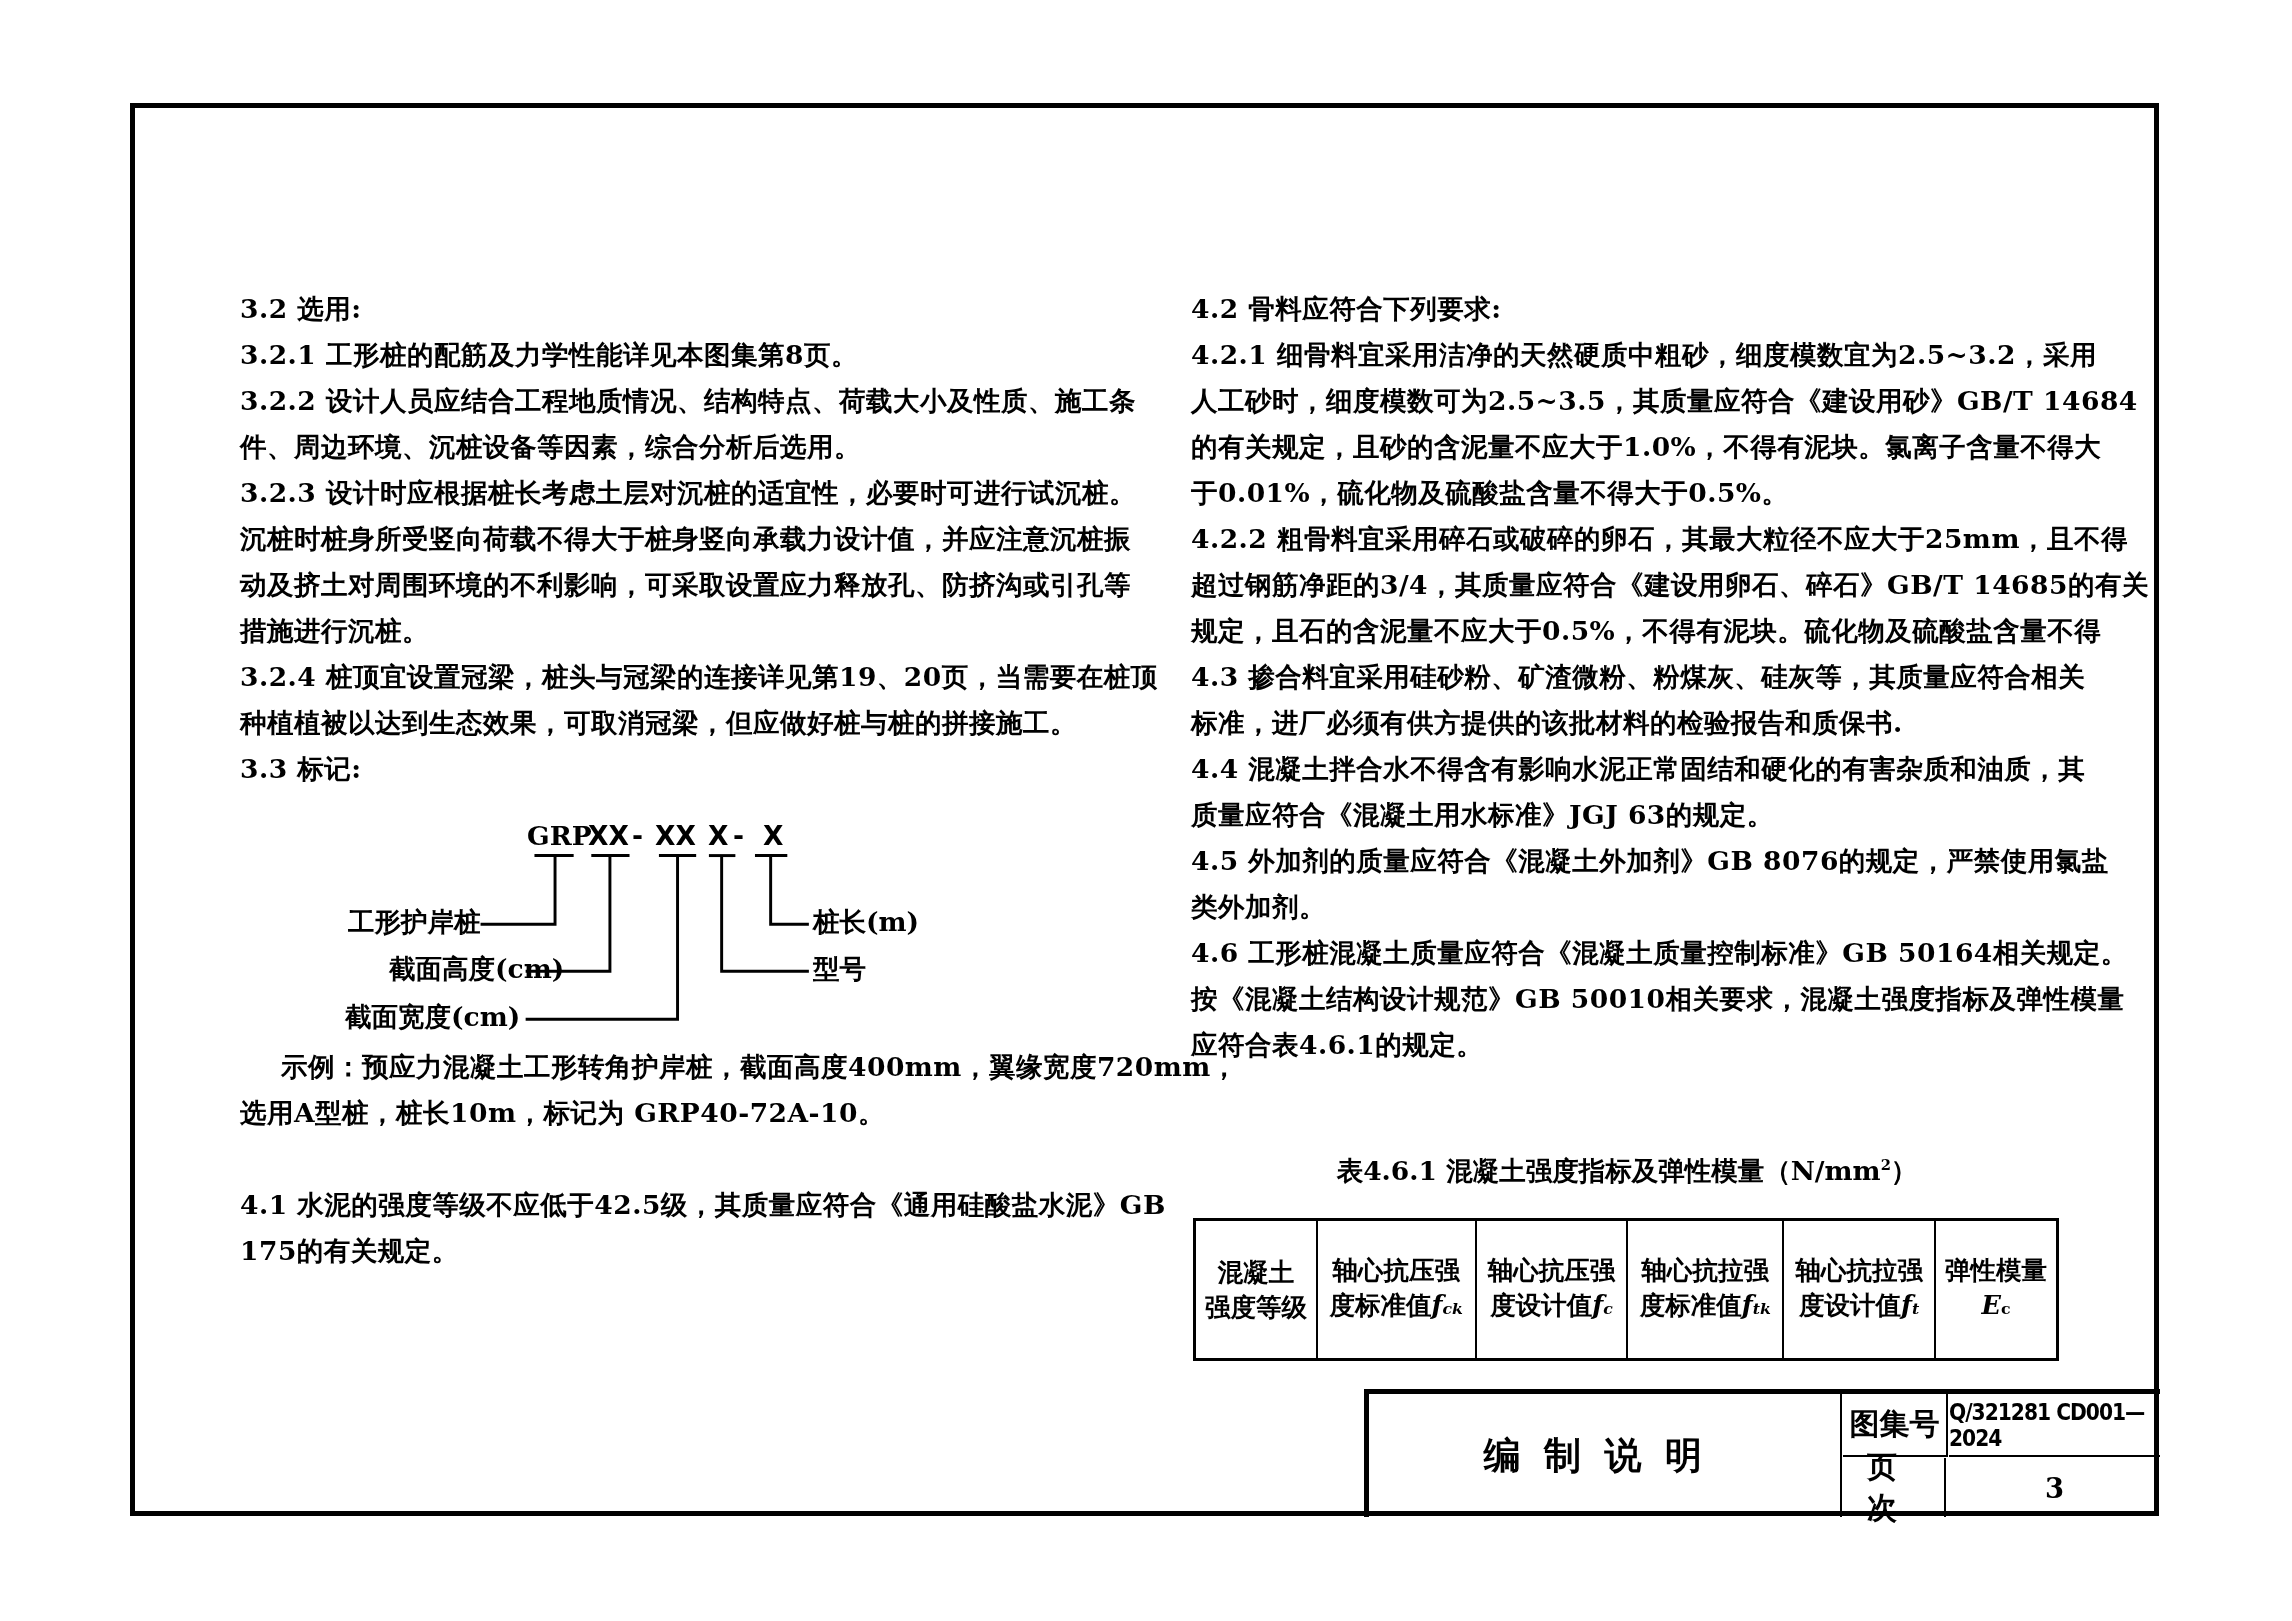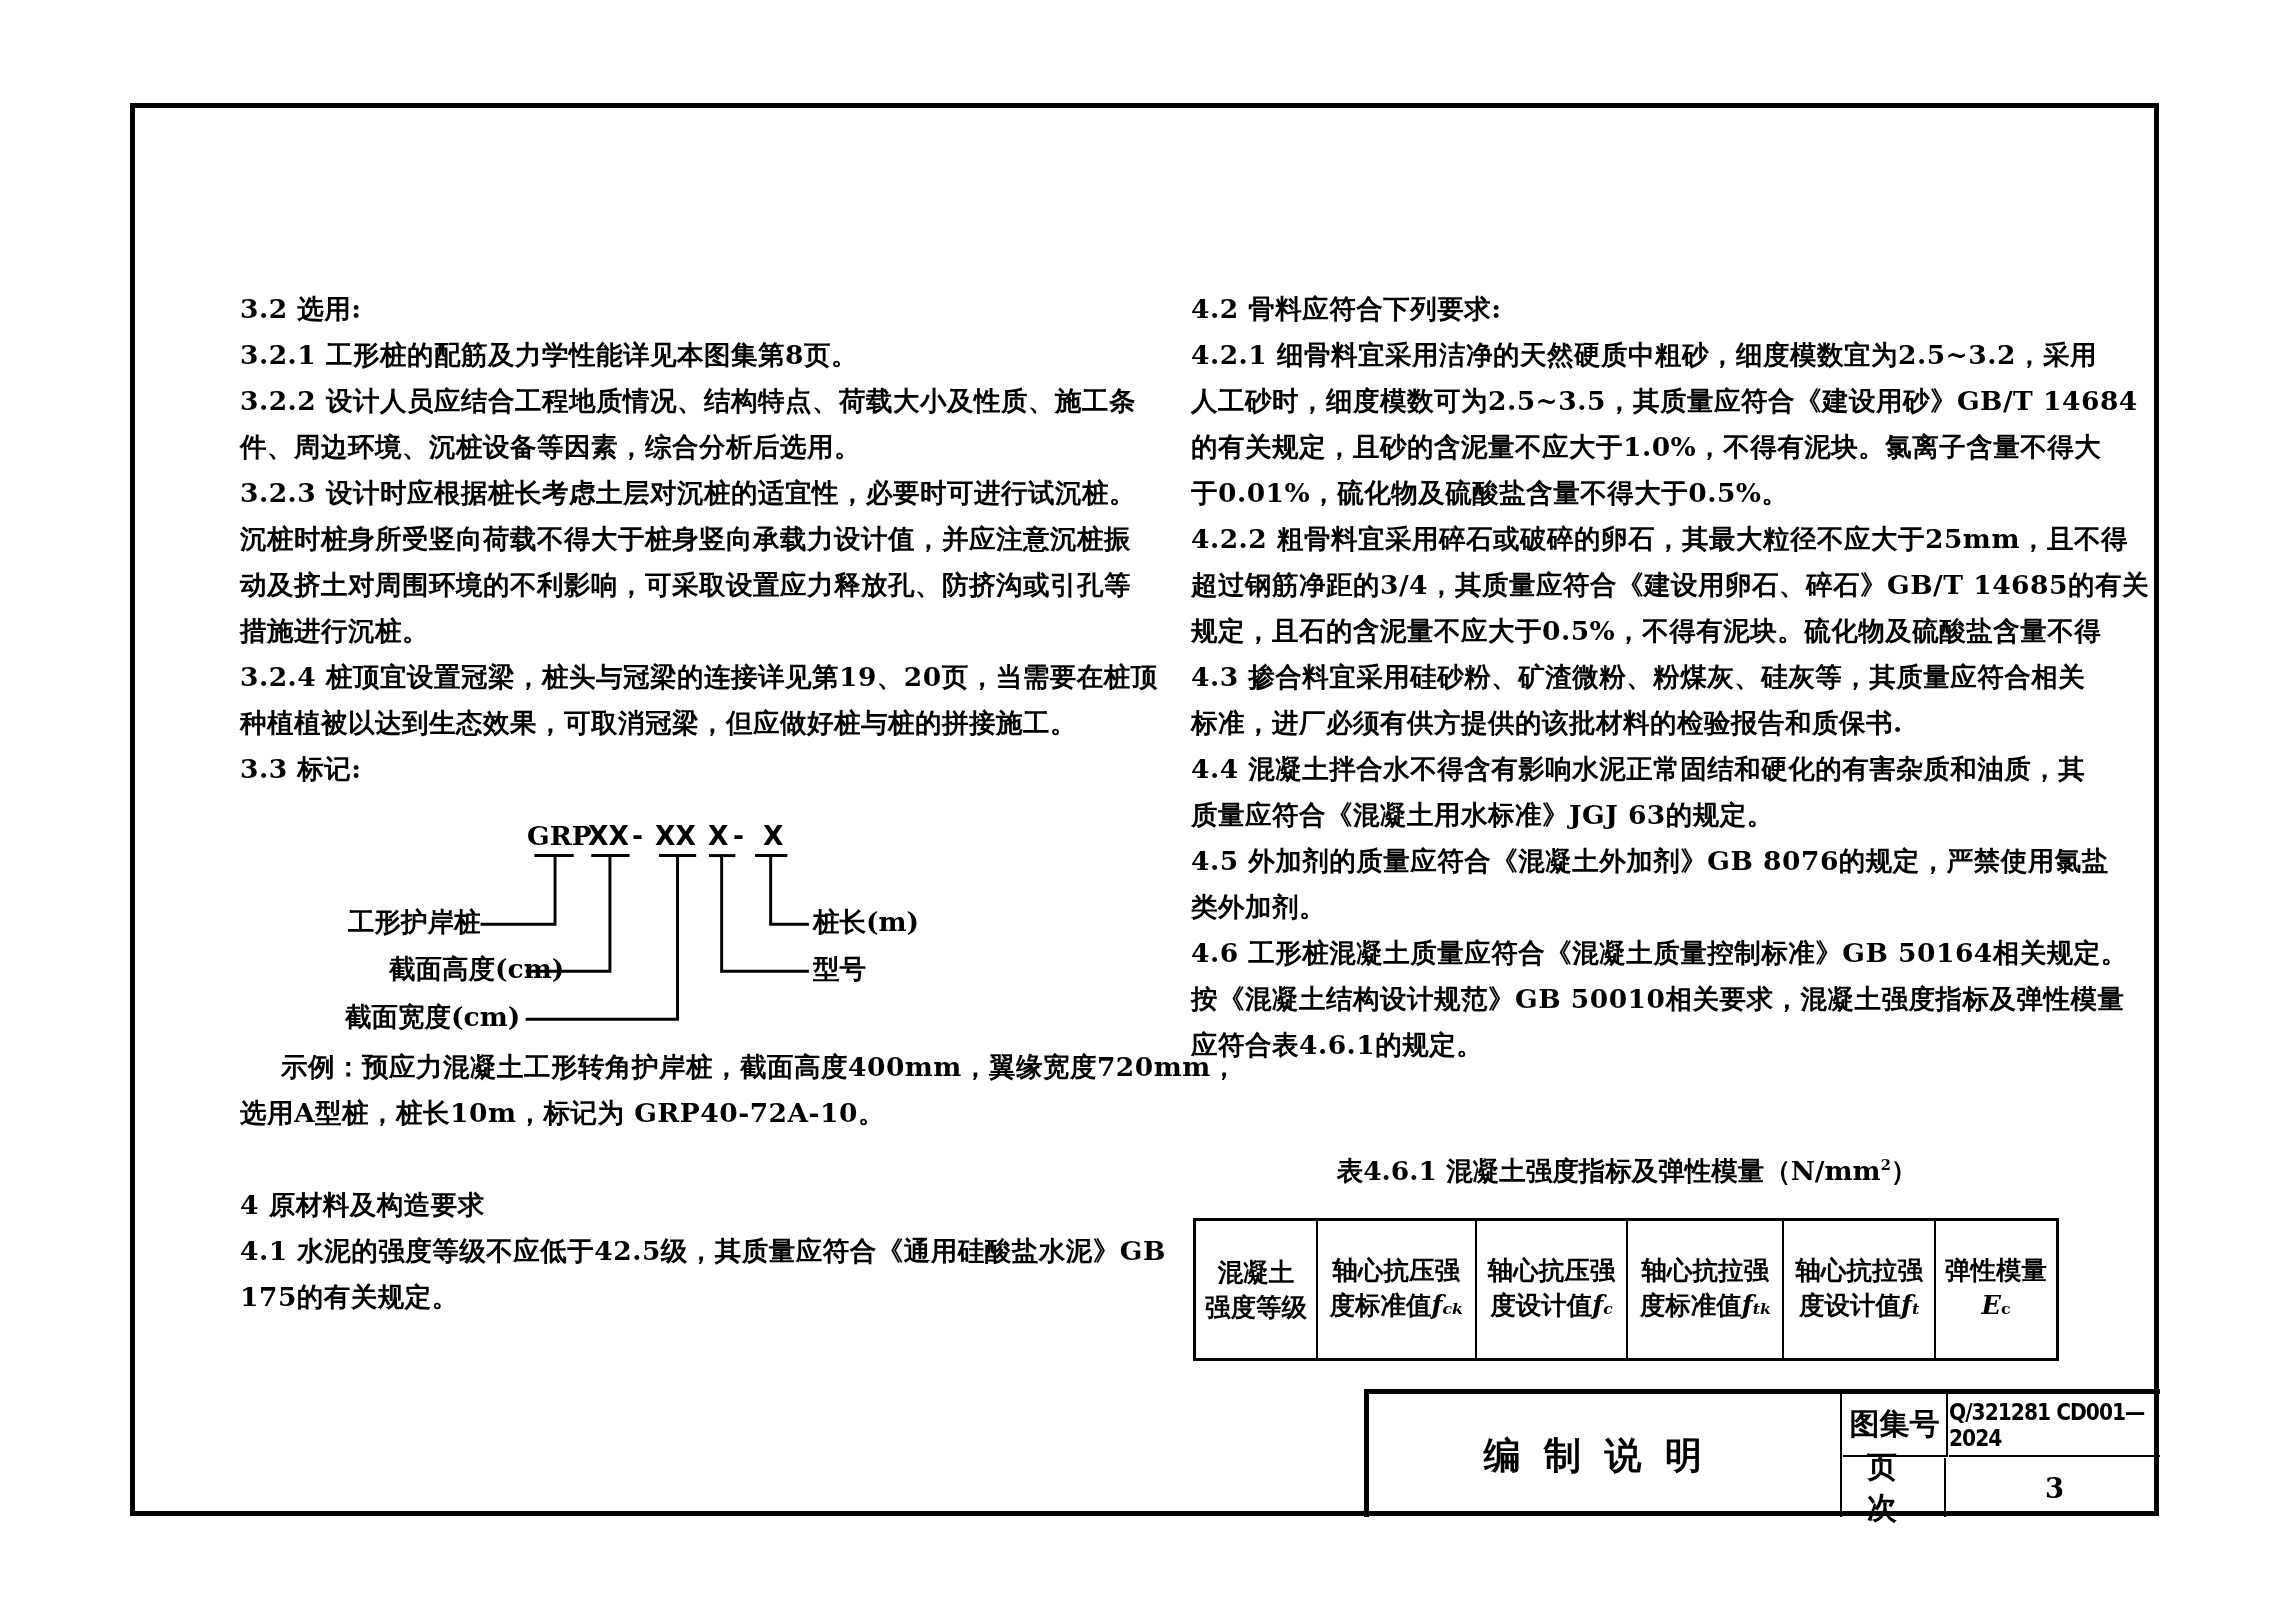--- a/index.html
+++ b/index.html
@@ -96,21 +96,20 @@
   <span class="dlabel" style="left:345px;top:954px;margin-left:44px;">截面高度(cm)</span>
   <span class="dlabel" style="left:345px;top:1002px;">截面宽度(cm)</span>
   <span class="dlabel" style="left:813px;top:907px;">桩长(m)</span>
   <span class="dlabel" style="left:813px;top:954px;">型号</span>
 </div>
 
 <div class="col left" style="top:1044px;">
   <p class="indent">示例：预应力混凝土工形转角护岸桩，截面高度400mm，翼缘宽度720mm，</p>
   <p>选用A型桩，桩长10m，标记为 GRP40-72A-10。</p>
   <div class="gap"></div>
-  <p>4 原材料及构造要求</p>
   <p>4.1 水泥的强度等级不应低于42.5级，其质量应符合《通用硅酸盐水泥》GB</p>
   <p>175的有关规定。</p>
 </div>
 
 <div class="col right">
   <p>4.2 骨料应符合下列要求:</p>
   <p>4.2.1 细骨料宜采用洁净的天然硬质中粗砂，细度模数宜为2.5~3.2，采用</p>
   <p>人工砂时，细度模数可为2.5~3.5，其质量应符合《建设用砂》GB/T 14684</p>
   <p>的有关规定，且砂的含泥量不应大于1.0%，不得有泥块。氯离子含量不得大</p>
   <p>于0.01%，硫化物及硫酸盐含量不得大于0.5%。</p>

